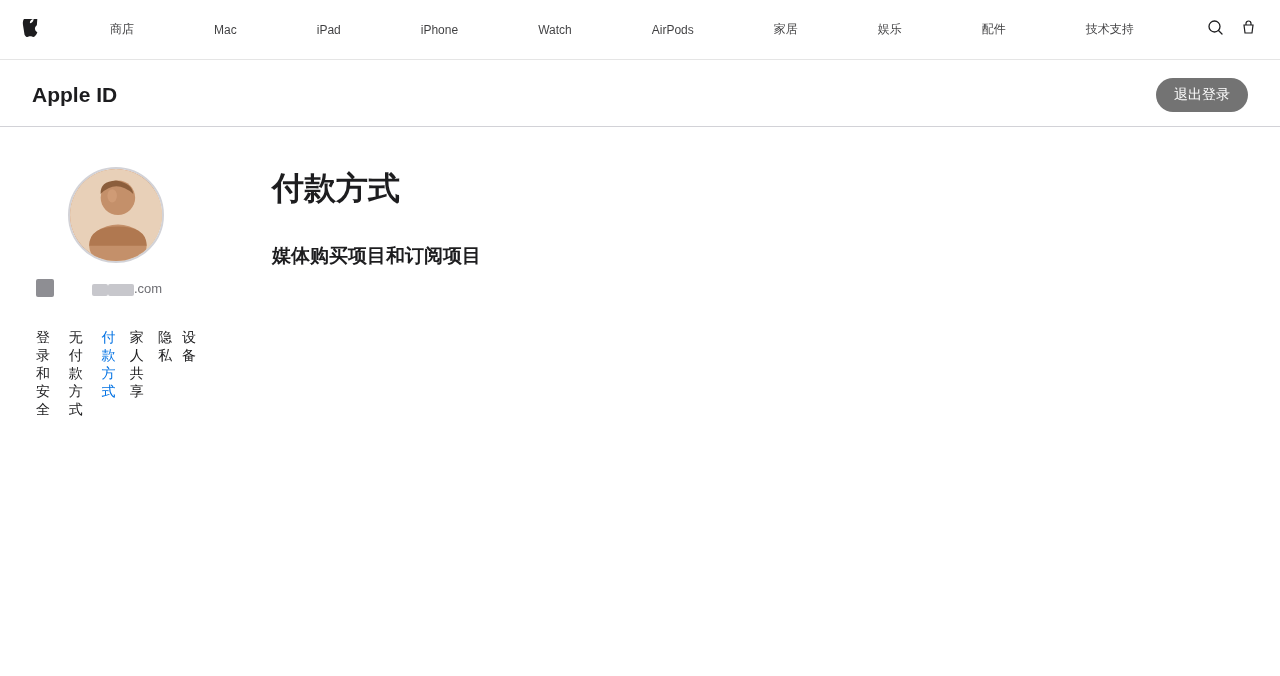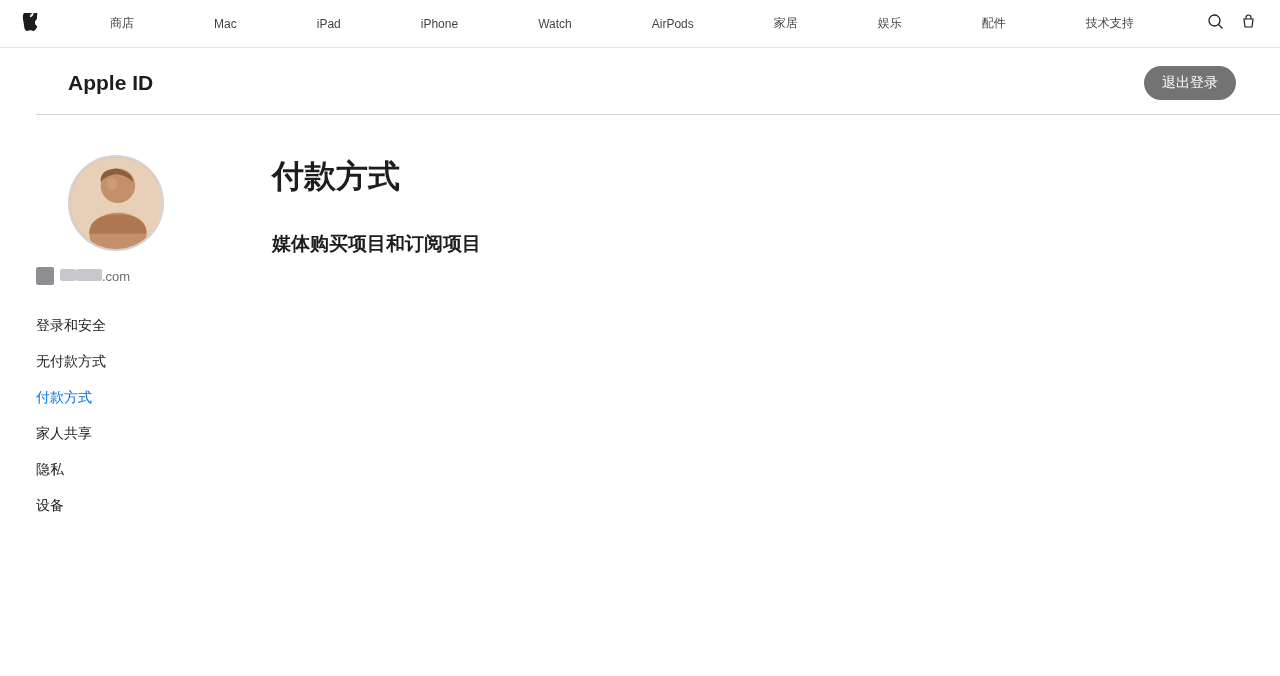--- a/index.html
+++ b/index.html
@@ -2,21 +2,21 @@
 <html><head>
   <meta charset="utf-8">
   <style>
     * { margin: 0; padding: 0; box-sizing: border-box; }
     body { font-family: -apple-system, "SF Pro Text", "Helvetica Neue", Arial, sans-serif; background: #fff; color: #1d1d1f; width: 1280px; min-height: 676px; }
 
     
     nav {
       background: rgba(255,255,255,0.85);
       backdrop-filter: blur(20px);
-      height: 48px;
+      height: 60px;
       display: flex;
       align-items: center;
       padding: 11px 22px;
       border-bottom: 1px solid rgba(0,0,0,0.1);
       position: relative;
       z-index: 100;
     }
     .nav-items {
       display: flex;
       align-items: center;
@@ -48,23 +48,22 @@
       font-size: 16px;
       color: #1d1d1f;
       padding: 2px;
     }
 
     
     .page-header {
       display: flex;
       align-items: center;
       justify-content: space-between;
-      padding: 18px 44px 14px 32px;
+      padding: 18px 32px 14px 32px;
       border-bottom: 1px solid #d2d2d7;
-      margin-left: 36px;
     }
     .page-title {
       font-size: 21px;
       font-weight: 600;
       color: #1d1d1f;
     }
     .signout-btn {
       background: #737373;
       color: #fff;
       border: none;
@@ -122,42 +121,43 @@
     .email-square {
       width: 18px;
       height: 18px;
       background: #8e8e93;
       border-radius: 2px;
       flex-shrink: 0;
     }
     .email-obfuscated {
       display: flex;
       gap: 0;
-      align-items: flex-start;
+      align-items: flex-end;
+      margin-left: 32px;
     }
     .email-block1 {
       width: 16px;
       height: 12px;
       background: #c7c7cc;
       border-radius: 2px;
     }
     .email-block2 {
       width: 26px;
       height: 12px;
       background: #c7c7cc;
       border-radius: 2px;
     }
     .email-domain {
       font-size: 13px;
       color: #6e6e73;
     }
 
     .nav-links {
       display: flex;
-      flex-direction: column;
+      flex-direction: row;
       gap: 2px;
     }
     .nav-link {
       font-size: 14px;
       color: #1d1d1f;
       cursor: pointer;
       padding: 8px 4px;
       border-radius: 4px;
       text-decoration: none;
     }

